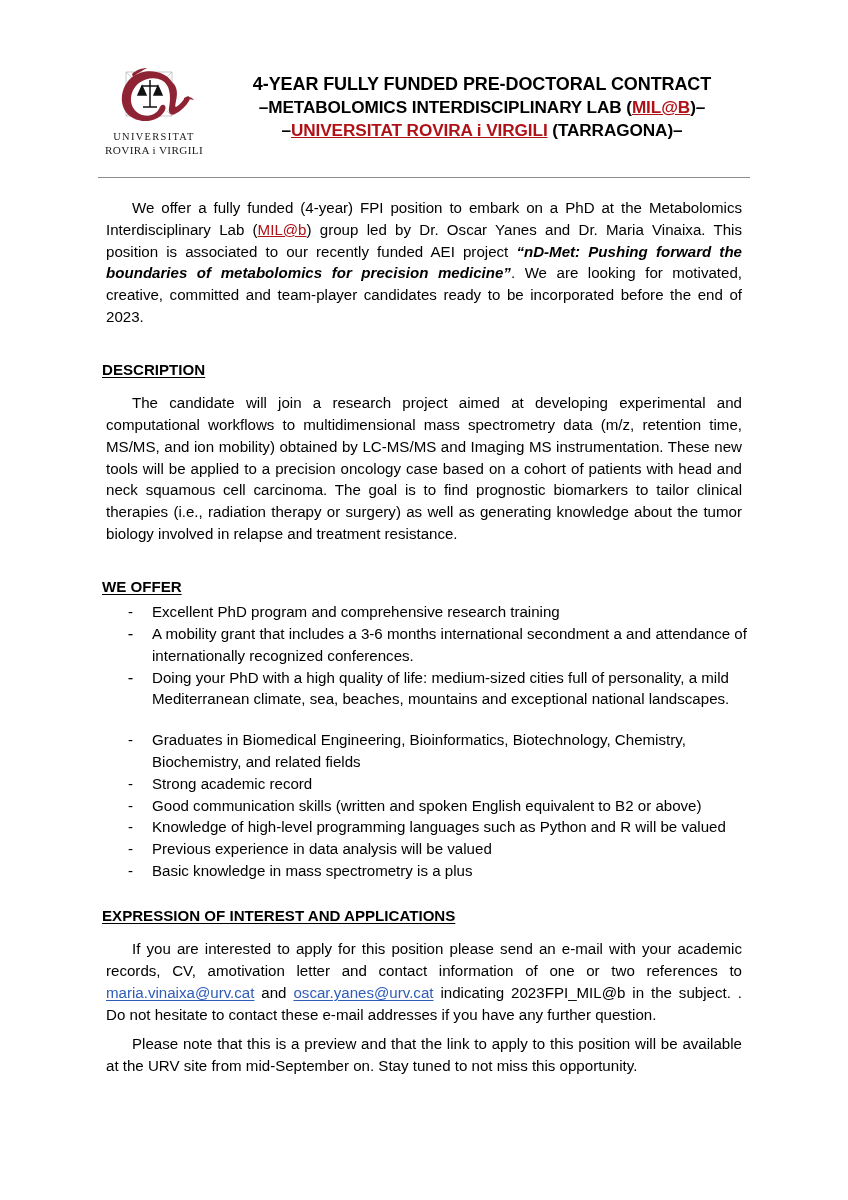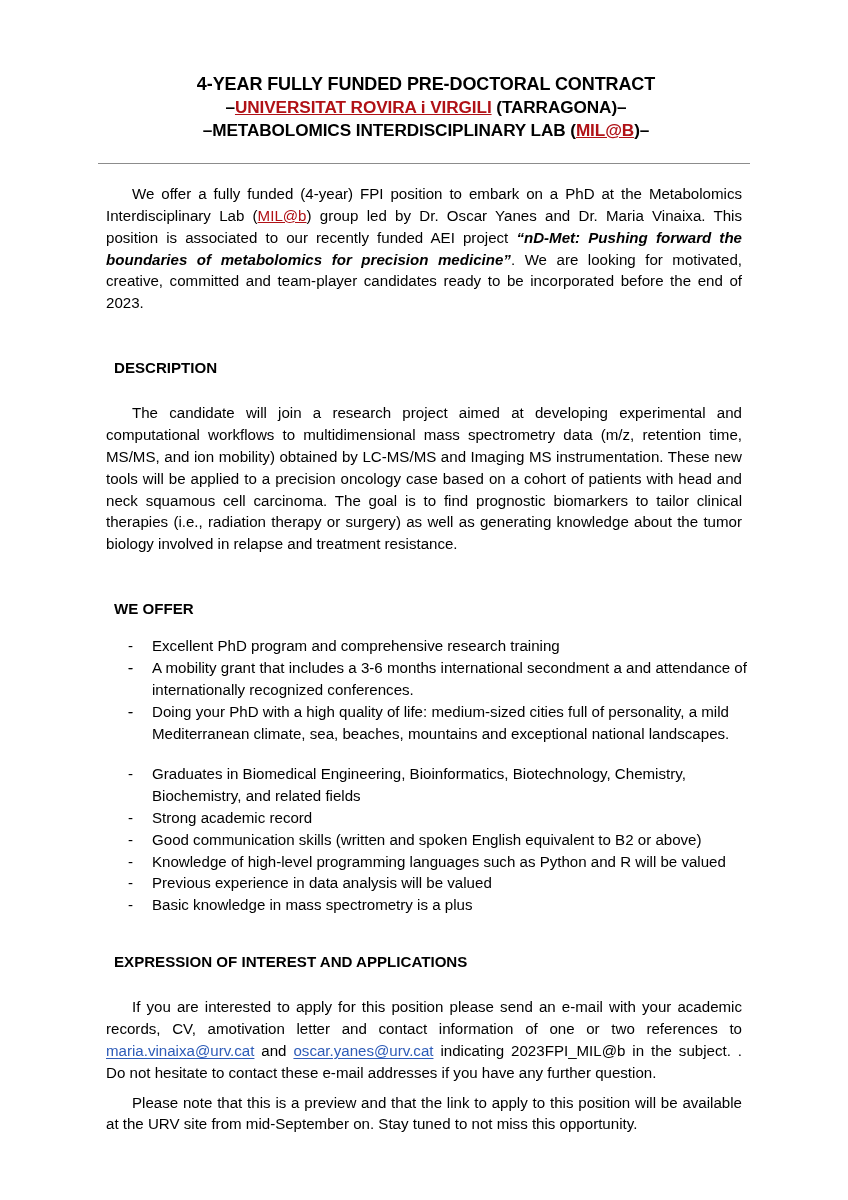--- a/index.html
+++ b/index.html
@@ -120,23 +120,24 @@
     margin: 8px;
     text-align: justify;
     text-justify: inter-word;
     text-indent: 26px;
     hyphens: none;
   }
 
   .section-gap { height: 19px; }
 
   h2.section-heading {
-    margin: 16px;
+    margin: 4px;
     font-size: 15.1px;
     font-weight: bold;
+    text-decoration: underline;
     text-underline-offset: 2px;
     display: inline-block;
     line-height: 1.42;
   }
 
   .heading-row { line-height: 1.42; }
 
   ul.dash-list {
     list-style: none;
     margin: 0;
@@ -167,25 +168,56 @@
   }
 </style>
 </head>
 <body>
 
 <div class="page">
   <div class="content">
 
     <div class="header">
 
+      <div class="logo-block">
+        <svg class="logo-mark" viewBox="0 0 84 62">
+
+          <g stroke="#9a9a9a" stroke-width="0.7" fill="none" opacity="0.75">
+            <path d="M14 8 L60 8 L60 52 L14 52 Z"></path>
+            <path d="M14 8 L60 52 M60 8 L14 52"></path>
+          </g>
+
+          <path d="M22 14 L56 14 L56 47 L22 47 Z" fill="#ffffff" opacity="0.9"></path>
+
+          <g stroke="#111111" stroke-width="1.5" fill="none">
+            <path d="M38 16 L38 43"></path>
+            <path d="M30 22 L46 22"></path>
+            <path d="M30 22 L26 31 L34 31 Z" fill="#111111"></path>
+            <path d="M46 22 L42 31 L50 31 Z" fill="#111111"></path>
+            <path d="M31 43 L45 43"></path>
+          </g>
+
+          <path d="M60 18 C52 5, 30 4, 19 14 C6 26, 7 47, 21 54 C32 60, 46 57, 52 48
+                   C54 45, 54 42, 52 41 C50 40, 48 42, 47 45 C43 52, 33 54, 26 49
+                   C16 42, 17 27, 27 19 C36 12, 51 12, 56 23 C59 30, 58 39, 57 44
+                   C56 49, 59 52, 63 50 C69 47, 74 42, 77 37
+                   C79 34, 77 31, 74 33 C71 36, 68 41, 64 43 C63 43, 63 41, 64 37
+                   C66 29, 65 22, 60 18 Z" fill="#8E2433"></path>
+
+          <path d="M72 34 C76 32, 80 33, 82 36 C79 35, 75 35, 72 37 Z" fill="#8E2433"></path>
+          <path d="M20 10 C24 6, 30 4, 35 4 C30 7, 25 9, 21 13 Z" fill="#8E2433"></path>
+        </svg>
+        <div class="logo-word-top">UNIVERSITAT</div>
+        <div class="logo-word-bottom">ROVIRA i VIRGILI</div>
+      </div>
 
       <div class="title-block">
         <div class="title-line title-line-1">4-YEAR FULLY FUNDED PRE-DOCTORAL CONTRACT</div>
+        <div class="title-line title-line-2"><span>–METABOLOMICS INTERDISCIPLINARY LAB (</span><span class="red-link">MIL@B</span><span>)–</span></div>
         <div class="title-line title-line-3"><span>–</span><span class="dark-red-link">UNIVERSITAT ROVIRA i VIRGILI</span><span> (TARRAGONA)–</span></div>
-        <div class="title-line title-line-2"><span>–METABOLOMICS INTERDISCIPLINARY LAB (</span><span class="red-link">MIL@B</span><span>)–</span></div>
       </div>
 
     </div>
 
     <hr class="rule">
 
     <div class="body-area">
 
       <p class="para"><span>We offer a fully funded (4-year) FPI position to embark on a PhD at the Metabolomics Interdisciplinary Lab (</span><span class="red-link">MIL@b</span><span>) group led by Dr. Oscar Yanes and Dr. Maria Vinaixa. This position is associated to our recently funded AEI project </span><span class="italic-bold">“nD-Met: Pushing forward the boundaries of metabolomics for precision medicine”</span><span>. We are looking for motivated, creative, committed and team-player candidates ready to be incorporated before the end of 2023.</span></p>
 

